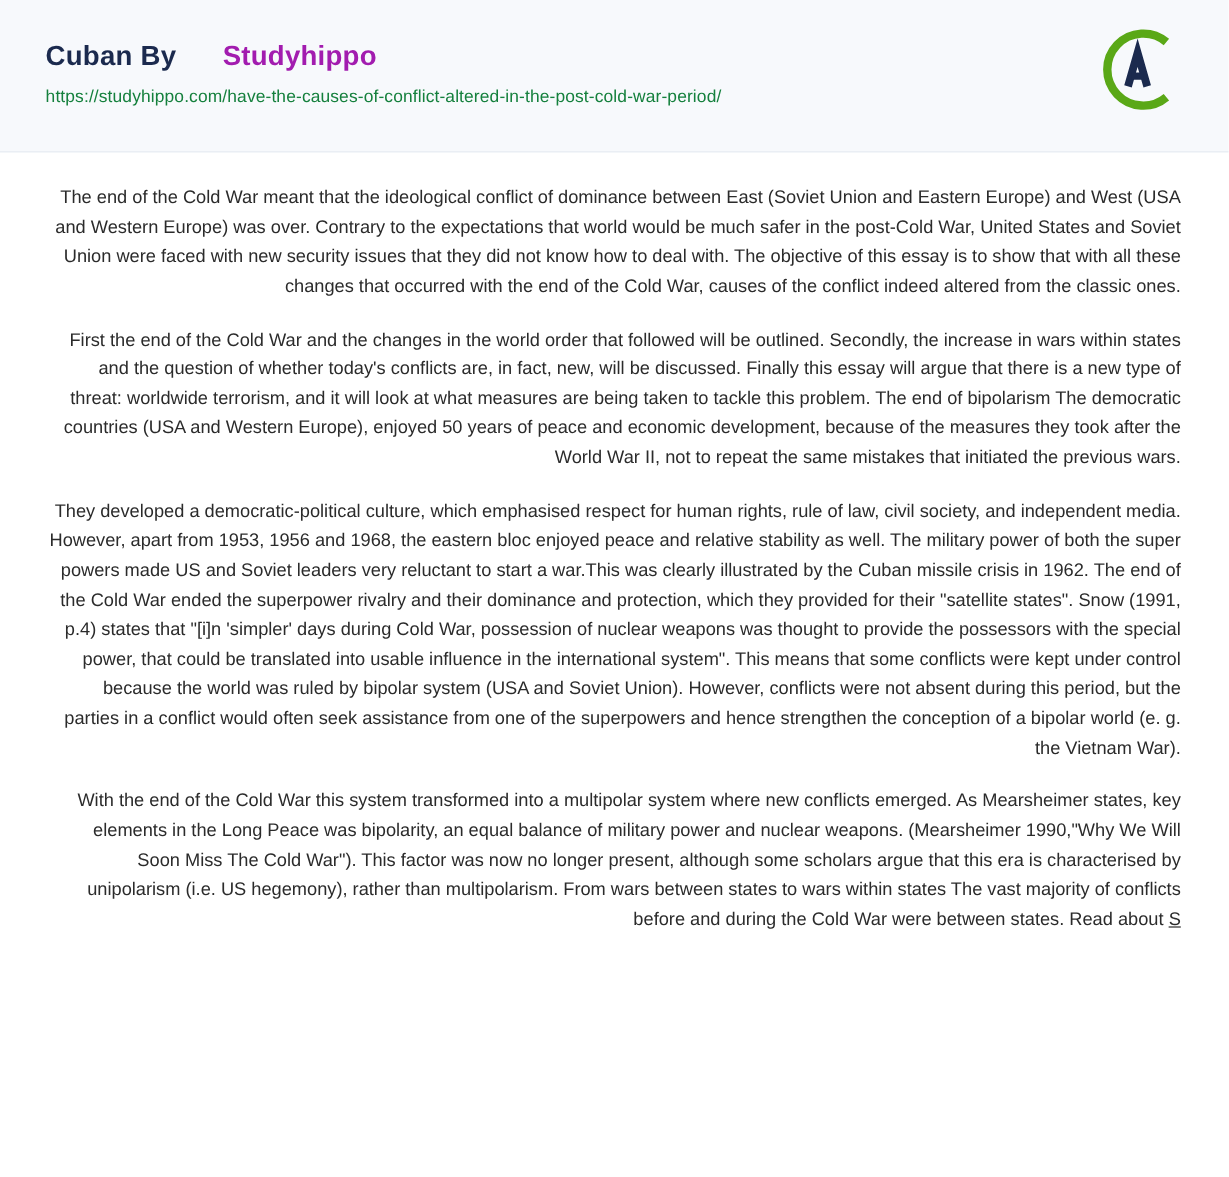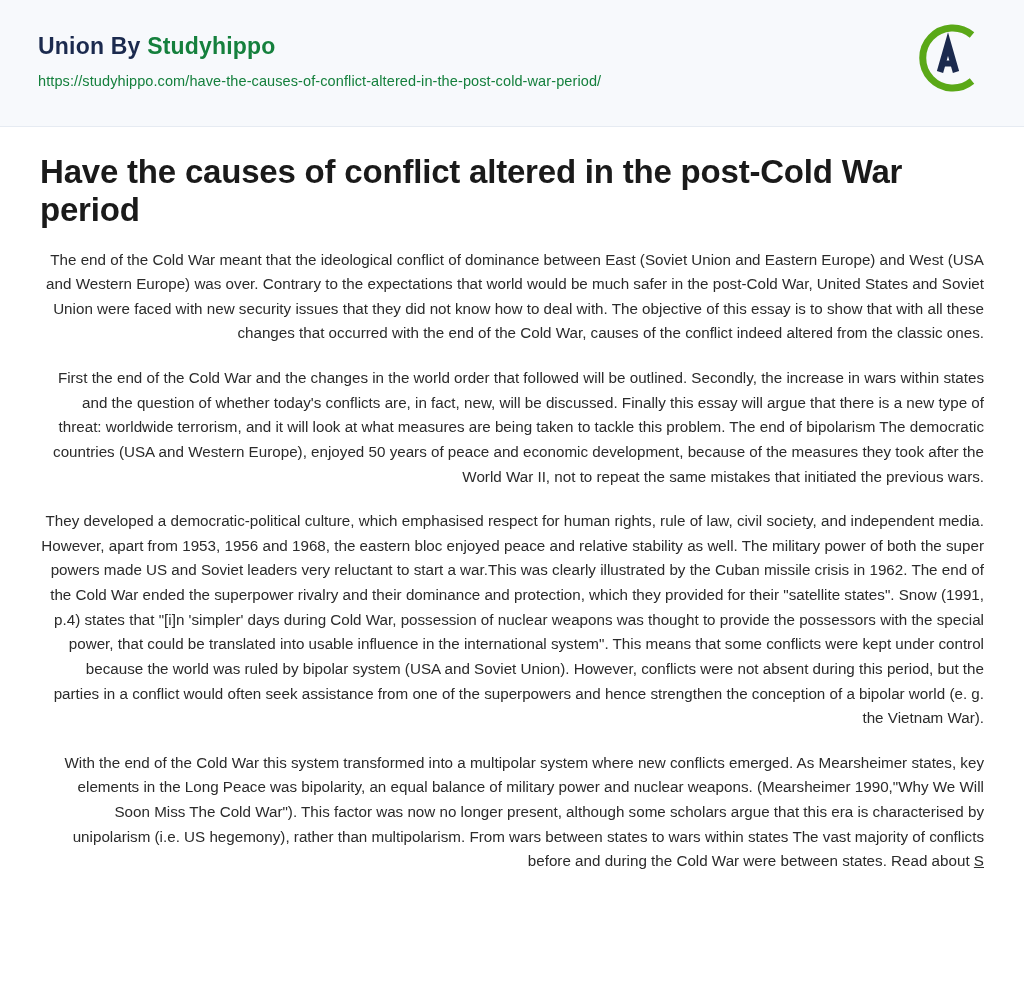--- a/index.html
+++ b/index.html
@@ -28,21 +28,22 @@
   }
   .brand {
     font-size: 23px;
     font-weight: bold;
     color: #1b2a4e;
     letter-spacing: 0.2px;
     line-height: 1.1;
     margin: 0;
   }
   .brand .brand-accent {
-    color: #15803d;
+    color: #a21caf;
+    margin-left: 32px;
   }
   .site-url {
     margin-top: 14px;
     font-size: 14.5px;
     color: #15803d;
     letter-spacing: 0.1px;
     word-break: break-all;
   }
   
   .logo {
@@ -78,35 +79,34 @@
     text-decoration: underline;
   }
 </style>
 </head>
 <body>
 
 <div class="page">
 
   <div class="header">
     <div class="brand">
-      <span>Union By </span><span class="brand-accent">Studyhippo</span>
+      <span>Cuban By </span><span class="brand-accent">Studyhippo</span>
     </div>
     <div class="site-url">https://studyhippo.com/have-the-causes-of-conflict-altered-in-the-post-cold-war-period/</div>
 
     <div class="logo">
       <svg width="80" height="80" viewBox="0 0 80 80" aria-hidden="true">
         <path d="M64 17 A30 30 0 1 0 64 63" fill="none" stroke="#5aa817" stroke-width="7" stroke-linecap="butt"></path>
         <path d="M32 54 L40 26 L48 54" fill="none" stroke="#1b2a4e" stroke-width="6.5" stroke-linejoin="miter" stroke-linecap="butt"></path>
         <path d="M35.2 45.5 L44.8 45.5" fill="none" stroke="#1b2a4e" stroke-width="6" stroke-linecap="butt"></path>
       </svg>
     </div>
   </div>
 
   <div class="article">
-    <h1 class="title">Have the causes of conflict altered in the post-Cold War period</h1>
 
     <p class="para">The end of the Cold War meant that the ideological conflict of dominance between East (Soviet Union and Eastern Europe) and West (USA and Western Europe) was over. Contrary to the expectations that world would be much safer in the post-Cold War, United States and Soviet Union were faced with new security issues that they did not know how to deal with. The objective of this essay is to show that with all these changes that occurred with the end of the Cold War, causes of the conflict indeed altered from the classic ones.</p>
     <p class="para">First the end of the Cold War and the changes in the world order that followed will be outlined. Secondly, the increase in wars within states and the question of whether today's conflicts are, in fact, new, will be discussed. Finally this essay will argue that there is a new type of threat: worldwide terrorism, and it will look at what measures are being taken to tackle this problem. The end of bipolarism The democratic countries (USA and Western Europe), enjoyed 50 years of peace and economic development, because of the measures they took after the World War II, not to repeat the same mistakes that initiated the previous wars.</p>
     <p class="para">They developed a democratic-political culture, which emphasised respect for human rights, rule of law, civil society, and independent media. However, apart from 1953, 1956 and 1968, the eastern bloc enjoyed peace and relative stability as well. The military power of both the super powers made US and Soviet leaders very reluctant to start a war.This was clearly illustrated by the Cuban missile crisis in 1962. The end of the Cold War ended the superpower rivalry and their dominance and protection, which they provided for their "satellite states". Snow (1991, p.4) states that "[i]n 'simpler' days during Cold War, possession of nuclear weapons was thought to provide the possessors with the special power, that could be translated into usable influence in the international system". This means that some conflicts were kept under control because the world was ruled by bipolar system (USA and Soviet Union). However, conflicts were not absent during this period, but the parties in a conflict would often seek assistance from one of the superpowers and hence strengthen the conception of a bipolar world (e. g. the Vietnam War).</p>
 
     <p class="para"><span>With the end of the Cold War this system transformed into a multipolar system where new conflicts emerged. As Mearsheimer states, key elements in the Long Peace was bipolarity, an equal balance of military power and nuclear weapons. (Mearsheimer 1990,"Why We Will Soon Miss The Cold War"). This factor was now no longer present, although some scholars argue that this era is characterised by unipolarism (i.e. US hegemony), rather than multipolarism. From wars between states to wars within states The vast majority of conflicts before and during the Cold War were between states. Read about </span><a class="readabout-link" href="#">S</a></p>
   </div>
 
 </div>
 

